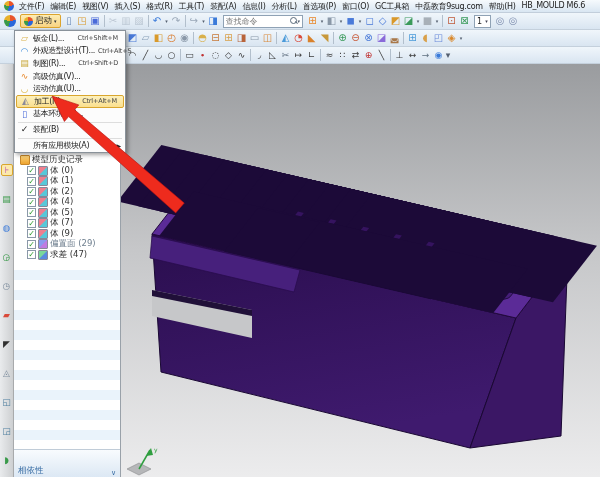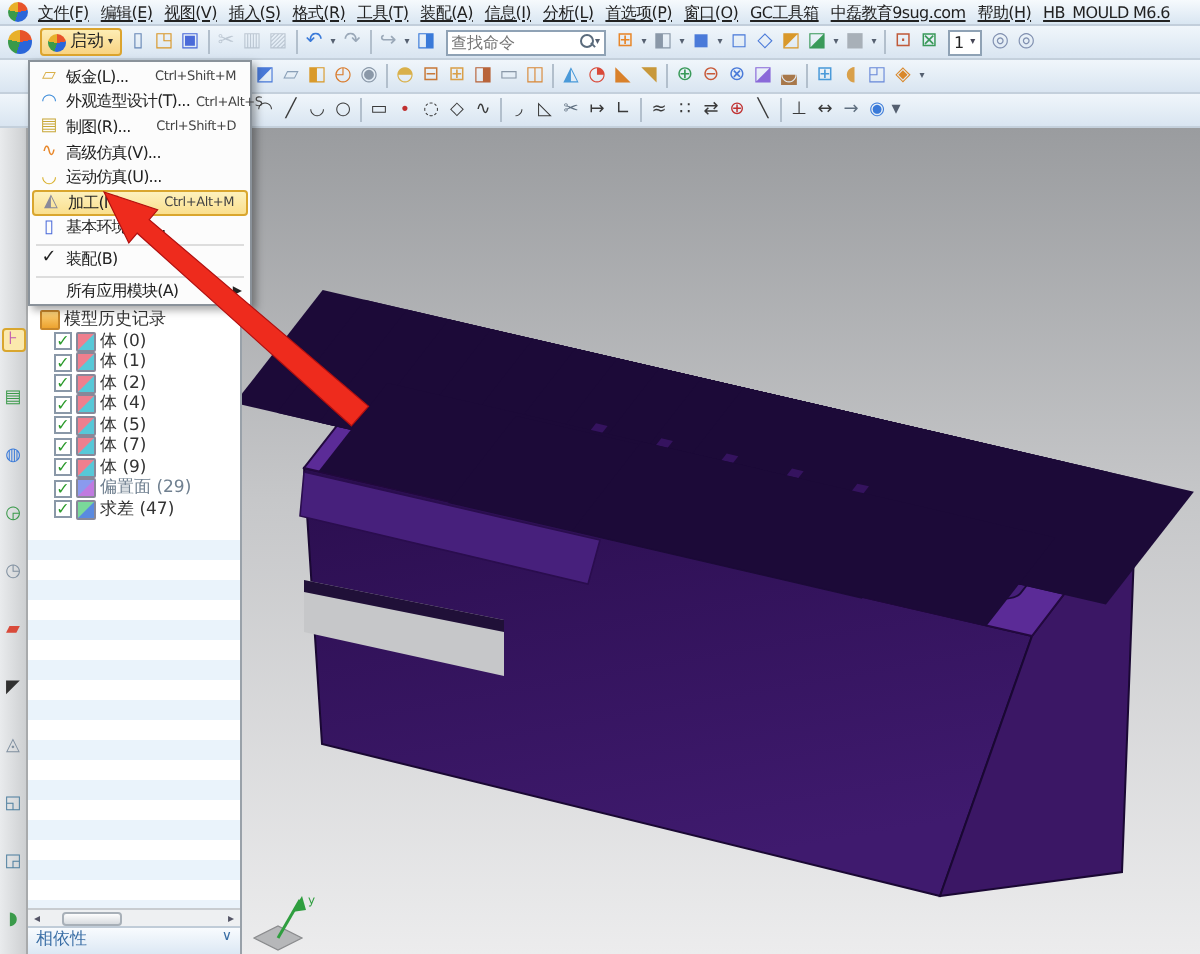--- a/index.html
+++ b/index.html
@@ -77,39 +77,39 @@
   .ic-offset { background:linear-gradient(135deg,#8a9aee 48%,#c07ae0 52%); }
   .ic-subtract { background:linear-gradient(135deg,#7ad89a 48%,#5a8ae0 52%); }
   #emptystripes { position:absolute; top:196px; bottom:23px; left:0; right:0;
     background:repeating-linear-gradient(180deg,#fff 0 10px,#eaf3fb 10px 20px); }
   #treescroll { position:absolute; bottom:14px; left:0; right:0; height:9px;
     background:#eef0f2; border-top:1px solid #c8ccd0; display:flex; align-items:center; font-size:6px; color:#556; }
   .scrarrow { width:9px; text-align:center; }
   .scrarrow.right { margin-left:auto; }
   .scrthumb { width:30px; height:7px; background:linear-gradient(#fdfdfd,#d8dce0);
     border:1px solid #a8b0b8; border-radius:2px; margin-left:8px; }
-  #depheader { position:absolute; bottom:0; left:0; right:0; height:14px;
+  #depheader { position:absolute; bottom:0; left:0; right:0; height:28px;
     background:linear-gradient(#f8fbfe,#dce8f4); border-top:1px solid #c0ccd8;
-    display:flex; align-items:flex-start; padding:0 4px; color:#3a6ea5; font-size:8.5px; }
+    display:flex; align-items:flex-end; padding:0 4px; color:#3a6ea5; font-size:8.5px; }
   #depheader .chev { margin-left:auto; font-size:7px; }
 
   
   #viewport { position:absolute; left:121px; top:64px; right:0; bottom:0; z-index:1;
     background:linear-gradient(#9a9c9f 0%,#c6c7c9 45%,#ececed 100%); }
   #viewport svg { position:absolute; left:0; top:0; }
 
   
   #arrowlayer { position:absolute; inset:0; z-index:20; pointer-events:none; }
 </style>
 </head>
 <body>
 
 <div id="menubar">
   <span class="nxlogo"></span>
-  <span style="display:flex;align-items:center;text-decoration:underline;">
+  <span style="display:flex;">
 
   <span class="mbitem">文件(F)</span>
       <span class="mbitem">编辑(E)</span>
       <span class="mbitem">视图(V)</span>
       <span class="mbitem">插入(S)</span>
       <span class="mbitem">格式(R)</span>
       <span class="mbitem">工具(T)</span>
       <span class="mbitem">装配(A)</span>
       <span class="mbitem">信息(I)</span>
       <span class="mbitem">分析(L)</span>

